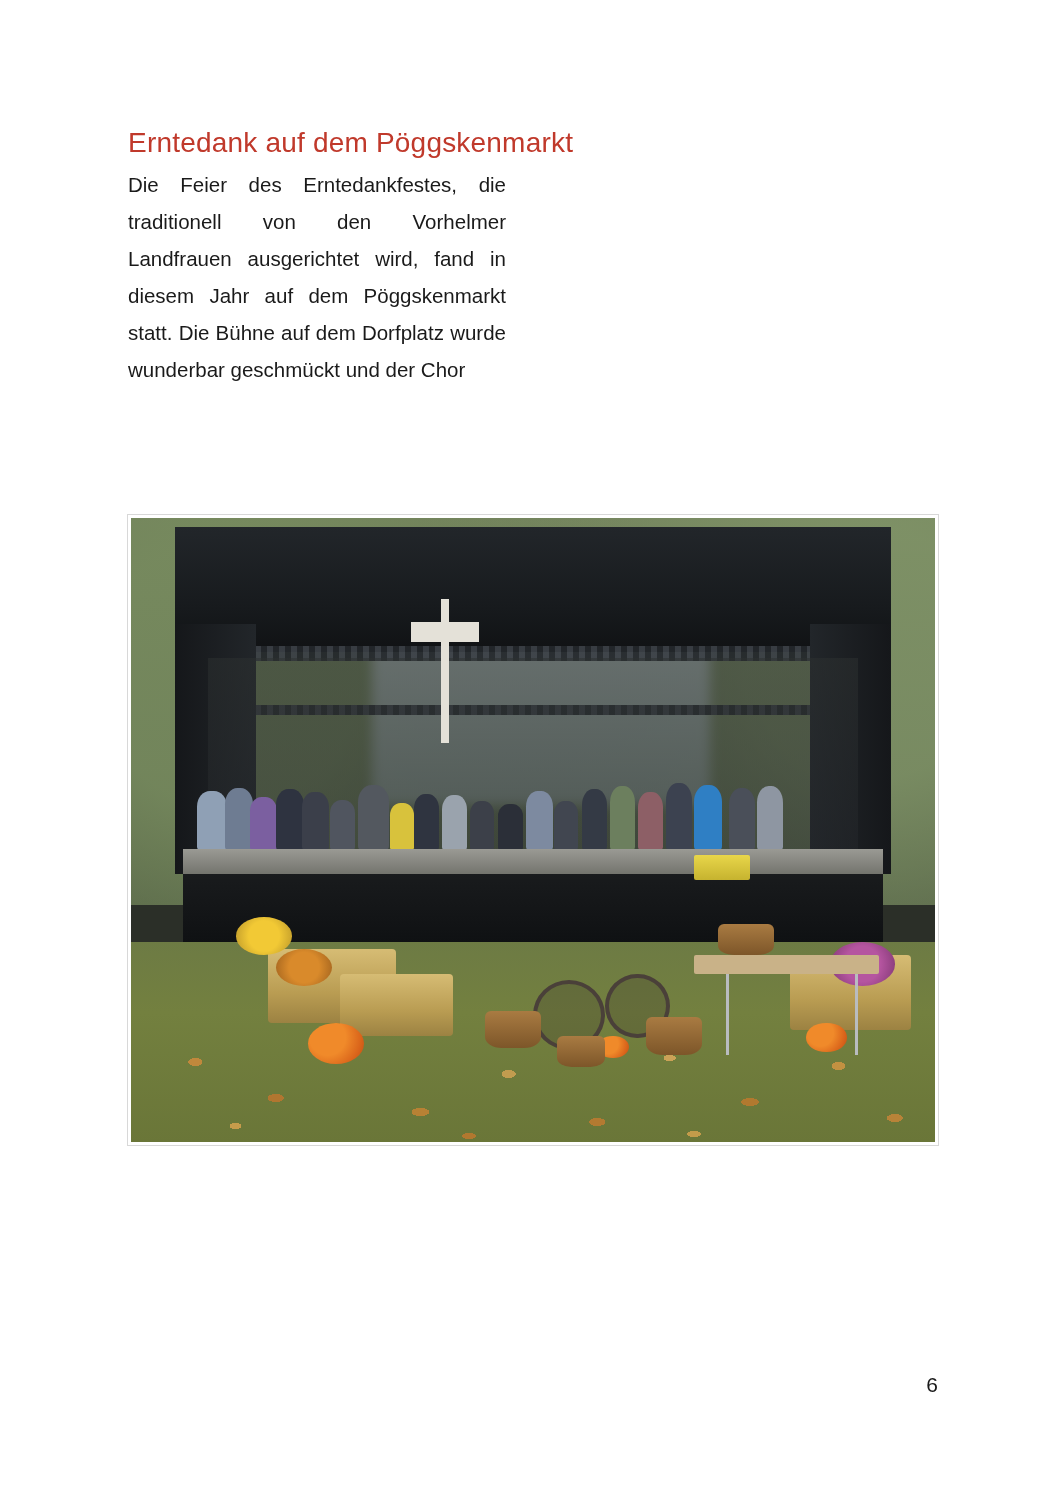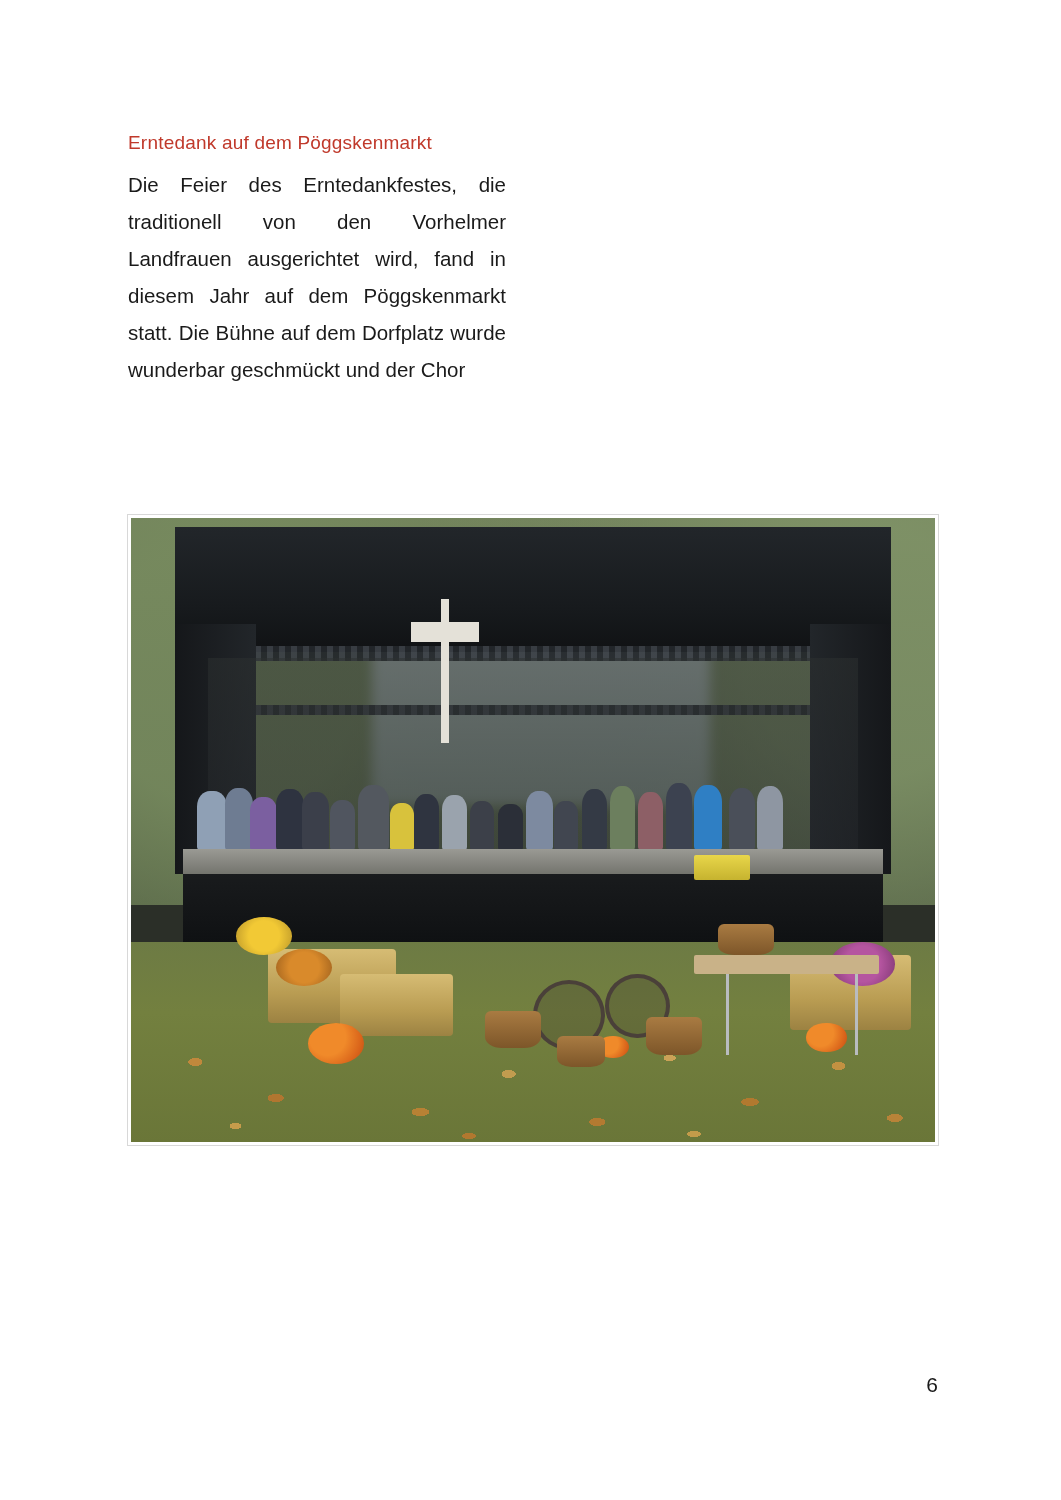--- a/index.html
+++ b/index.html
@@ -24,21 +24,21 @@
     left: 128px;
     top: 0;
     width: 810px;
     height: 1500px;
   }
   .article-title {
     position: absolute;
     top: 128px;
     left: 0;
     width: 810px;
-    font-size: 19px;
+    font-size: 28px;
     line-height: 30px;
     color: #c0392b;
     letter-spacing: 0.2px;
     font-weight: normal;
     margin: 0;
   }
   .columns {
     position: absolute;
     top: 166px;
     left: 0;

